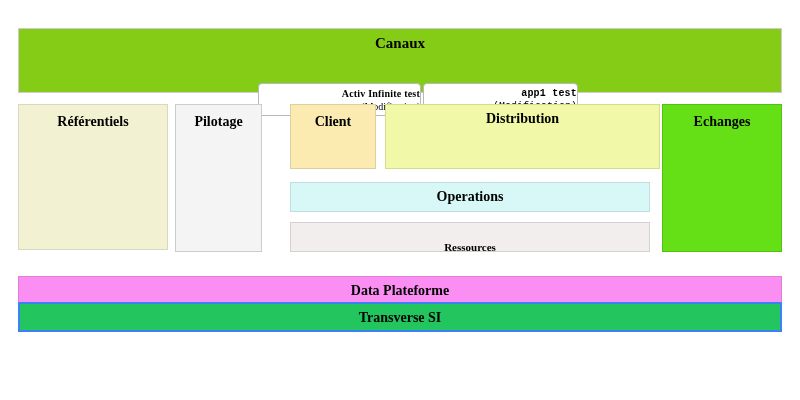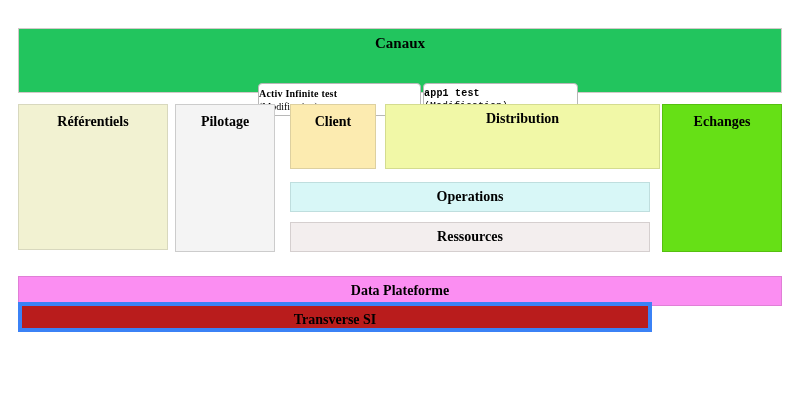--- a/index.html
+++ b/index.html
@@ -36,33 +36,33 @@
     font-family: "Liberation Serif", "DejaVu Serif", serif;
     line-height: 1.15;
   }
 
   
   #canaux {
     left: 18px;
     top: 28px;
     width: 764px;
     height: 65px;
-    background: #22c55e;
+    background: #84cc16;
     border: 1px solid #d2c9c8;
   }
   #canaux .block-title { font-size: 15px; top: 6px; }
 
   
   .chip {
     position: absolute;
     box-sizing: border-box;
     background: #ffffff;
     border: 1px solid #b8b8b8;
     border-radius: 4px;
-    text-align: left;
+    text-align: right;
     padding-top: 4px;
     color: #000000;
   }
   .chip .chip-name {
     display: block;
     font-size: 10px;
     font-weight: bold;
     line-height: 1.25;
     letter-spacing: 0.2px;
   }
@@ -77,21 +77,21 @@
   #chip-app1-canaux    { left: 404px; top: 54px; width: 155px; height: 33px; font-family: Liberation Mono, monospace; }
 
   
   #referentiels {
     left: 18px; top: 104px; width: 150px; height: 146px;
     background: #f2f2d2; border: 1px solid #d8d8be;
   }
   #referentiels .block-title { font-size: 14px; top: 9px; }
 
   #pilotage {
-    left: 175px; top: 104px; width: 100px; height: 148px;
+    left: 175px; top: 104px; width: 87px; height: 148px;
     background: #f4f4f4; border: 1px solid #cccccc;
   }
   #pilotage .block-title { font-size: 14px; top: 9px; }
 
   #client {
     left: 290px; top: 104px; width: 86px; height: 65px;
     background: #fcebb0; border: 1px solid #ddd0a0;
   }
   #client .block-title { font-size: 14px; top: 9px; }
 
@@ -104,38 +104,38 @@
   #operations {
     left: 290px; top: 182px; width: 360px; height: 30px;
     background: #d8f7f7; border: 1px solid #bfdede;
   }
   #operations .block-title { font-size: 14px; top: 6px; }
 
   #ressources {
     left: 290px; top: 222px; width: 360px; height: 30px;
     background: #f3eeee; border: 1px solid #d5cfcf;
   }
-  #ressources .block-title { font-size: 14px; top: 6px; }
+  #ressources .block-title { font-size: 11px; top: 18px; }
 
   #echanges {
     left: 662px; top: 104px; width: 120px; height: 148px;
     background: #66e016; border: 1px solid #55c010; padding-left: 34px;
   }
   #echanges .block-title { font-size: 14px; top: 9px; }
 
   
   #data-plateforme {
     left: 18px; top: 276px; width: 764px; height: 30px;
     background: #fb8ef2; border: 1px solid #e07fd6;
   }
   #data-plateforme .block-title { font-size: 14px; top: 6px; }
 
   #transverse-si {
-    left: 18px; top: 302px; width: 634px; height: 30px;
-    background: #b91c1c; border: 4px solid #3b82f6;
+    left: 18px; top: 302px; width: 764px; height: 30px;
+    background: #22c55e; border: 2px solid #3b82f6;
   }
   #transverse-si .block-title { font-size: 14px; top: 6px; }
 </style>
 </head>
 <body>
 
 <div id="canvas">
 
   <div class="block" id="canaux">
     <div class="block-title">Canaux</div>

